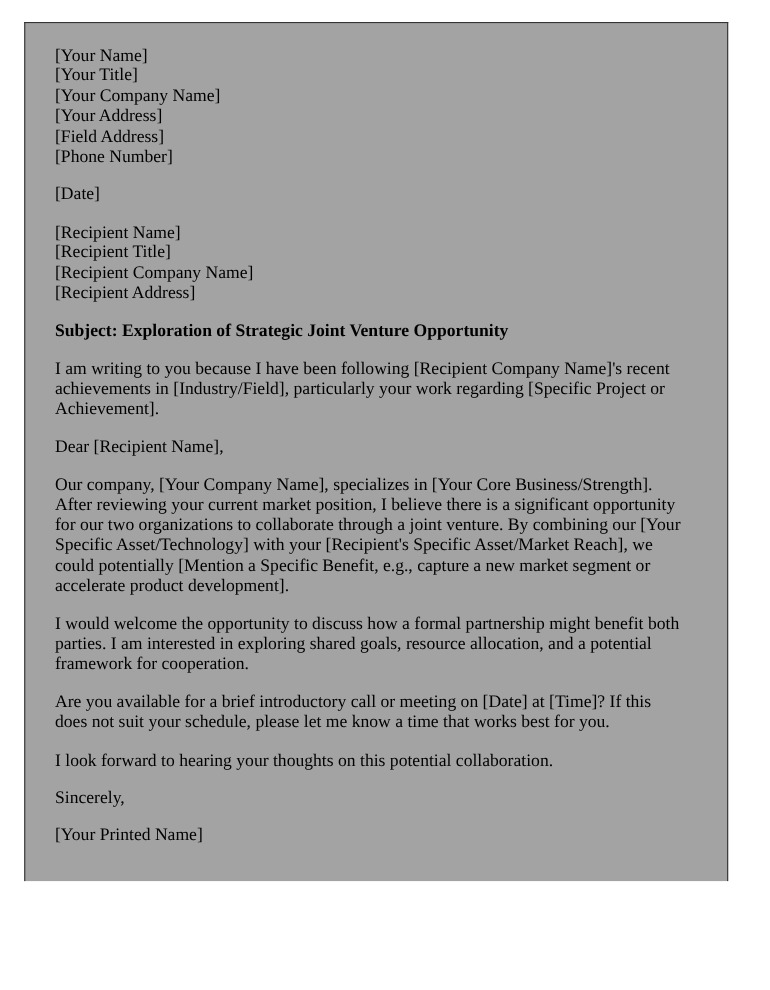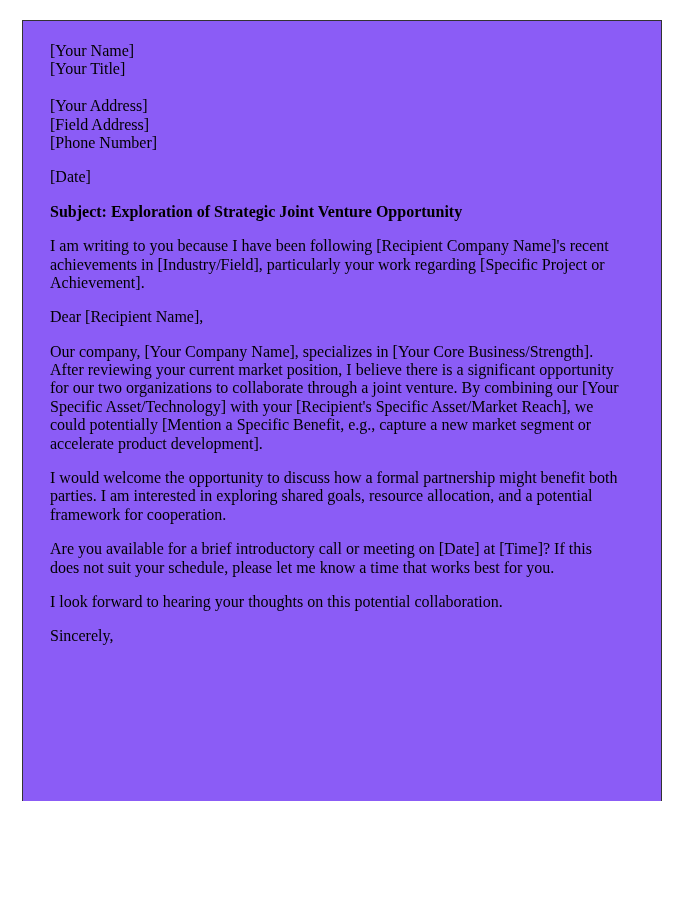--- a/index.html
+++ b/index.html
@@ -19,21 +19,21 @@
   .letter-frame {
     position: absolute;
     left: 22px;
     top: 20px;
     width: 640px;
     height: 781px;
     box-sizing: border-box;
     border: 1px solid #333333;
     border-bottom: none;
     padding: 5px 38px 0 27px;
-    background: #8b5cf6;
+    background: #a3a3a3;
     overflow: hidden;
   }
   .letter-frame p {
     margin: 16px 0;
     line-height: 1.15;
   }
   .addr-line {
     line-height: 1.15;
   }
   .subject {
@@ -41,36 +41,43 @@
   }
 </style>
 </head>
 <body>
 
 <div class="letter-frame">
 
   <p>
     <span class="addr-line">[Your Name]</span><br>
     <span class="addr-line">[Your Title]</span><br>
-    <br>
+    <span class="addr-line">[Your Company Name]</span><br>
     <span class="addr-line">[Your Address]</span><br>
     <span class="addr-line">[Field Address]</span><br>
     <span class="addr-line">[Phone Number]</span>
   </p>
 
   <p>[Date]</p>
 
+  <p>
+    <span class="addr-line">[Recipient Name]</span><br>
+    <span class="addr-line">[Recipient Title]</span><br>
+    <span class="addr-line">[Recipient Company Name]</span><br>
+    <span class="addr-line">[Recipient Address]</span>
+  </p>
 
   <p class="subject">Subject: Exploration of Strategic Joint Venture Opportunity</p>
 
   <p>I am writing to you because I have been following [Recipient Company Name]'s recent achievements in [Industry/Field], particularly your work regarding [Specific Project or Achievement].</p>
 
   <p>Dear [Recipient Name],</p>
   <p>Our company, [Your Company Name], specializes in [Your Core Business/Strength]. After reviewing your current market position, I believe there is a significant opportunity for our two organizations to collaborate through a joint venture. By combining our [Your Specific Asset/Technology] with your [Recipient's Specific Asset/Market Reach], we could potentially [Mention a Specific Benefit, e.g., capture a new market segment or accelerate product development].</p>
   <p>I would welcome the opportunity to discuss how a formal partnership might benefit both parties. I am interested in exploring shared goals, resource allocation, and a potential framework for cooperation.</p>
   <p>Are you available for a brief introductory call or meeting on [Date] at [Time]? If this does not suit your schedule, please let me know a time that works best for you.</p>
   <p>I look forward to hearing your thoughts on this potential collaboration.</p>
 
   <p>Sincerely,</p>
 
 
+  <p>[Your Printed Name]</p>
 
 </div>
 
 </body></html>

